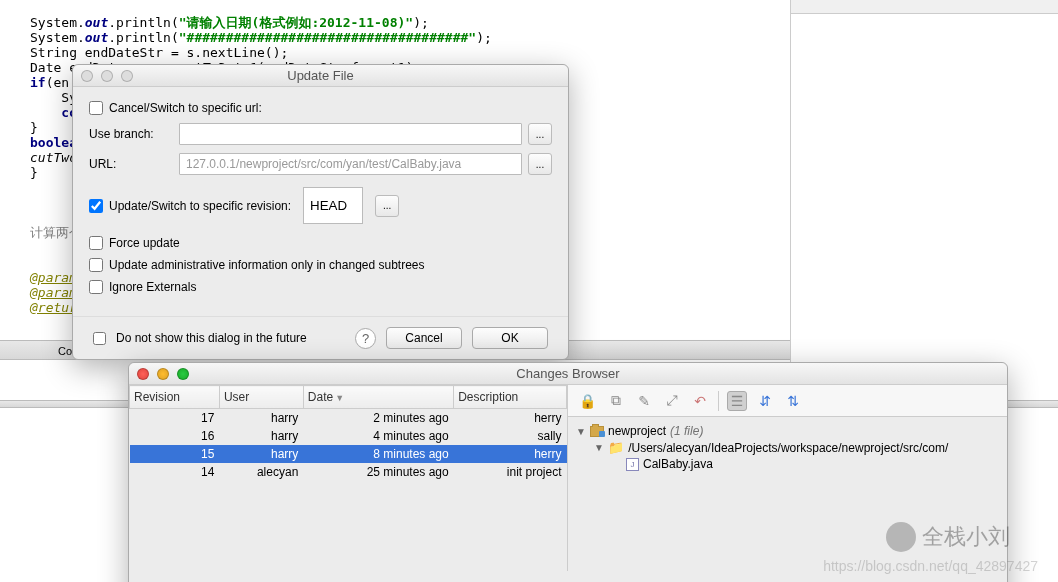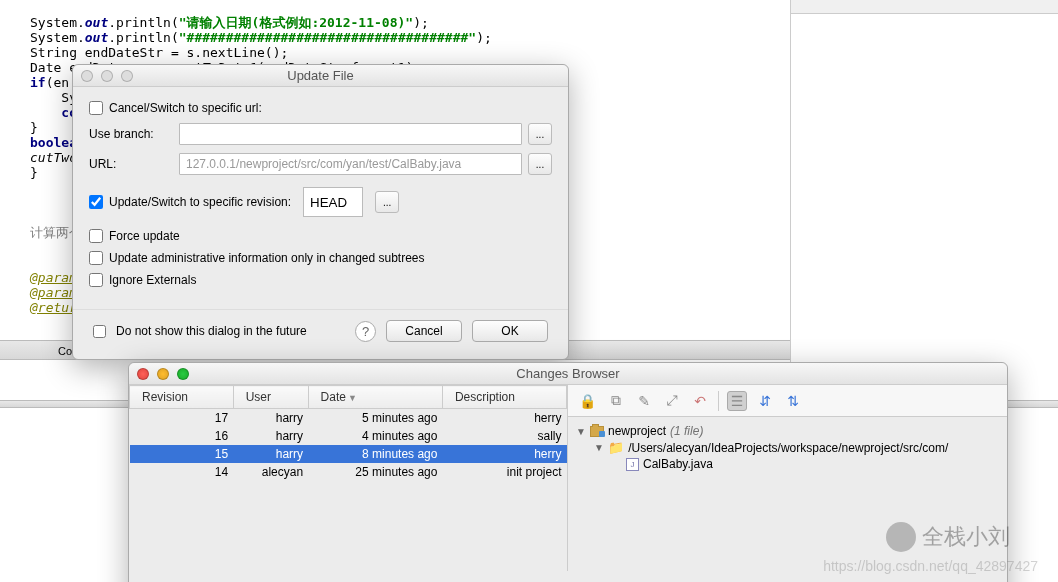--- a/index.html
+++ b/index.html
@@ -34,32 +34,32 @@
     
     .update-dialog { top: 64px; left: 72px; width: 497px; height: 296px; }
     .update-body { padding: 14px 16px; }
     .form-row { display: flex; align-items: center; margin-bottom: 8px; }
     .form-row .lbl { width: 90px; }
     .form-row input[type="text"] { flex: 1; height: 22px; border: 1px solid #bbb; padding: 0 6px; font-size: 12px; background: #fff; border-radius: 1px; }
     .form-row input[readonly] { color: #999; }
     .dots-btn { width: 24px; height: 22px; margin-left: 6px; border: 1px solid #bbb; border-radius: 3px; background: linear-gradient(#fdfdfd,#e8e8e8); font-size: 10px; cursor: pointer; }
     .chk-row { display: flex; align-items: center; margin-bottom: 8px; gap: 6px; }
     .chk-row input[type="checkbox"] { width: 14px; height: 14px; }
-    .rev-input { width: 60px; height: 30px; border: 1px solid #bbb; padding: 0 6px; margin-left: 6px; background: #fff; }
+    .rev-input { width: 60px; height: 37px; border: 1px solid #bbb; padding: 0 6px; margin-left: 6px; background: #fff; }
     .dialog-buttons { display: flex; align-items: center; padding: 10px 20px; gap: 10px; border-top: 1px solid #ddd; }
     .dialog-buttons .help-btn { width: 21px; height: 21px; border-radius: 50%; border: 1px solid #aaa; background: #fff; font-size: 13px; color: #666; cursor: pointer; }
     .dialog-buttons .spacer { flex: 1; }
     .dialog-buttons button.btn { min-width: 76px; height: 22px; border-radius: 4px; border: 1px solid #aaa; background: linear-gradient(#fdfdfd,#e8e8e8); font-size: 12px; cursor: pointer; }
     
     
     .changes-dialog { top: 362px; left: 128px; width: 880px; height: 244px; }
     .changes-body { display: flex; height: 186px; }
     .changes-left { width: 439px; border-right: 1px solid #ccc; display: flex; flex-direction: column; }
     .changes-left table { width: 100%; border-collapse: collapse; font-size: 12px; }
-    .changes-left th { background: linear-gradient(#fafafa, #ececec); border: 1px solid #ccc; text-align: left; padding: 4px 12px; font-weight: normal; color: #333; }
+    .changes-left th { background: linear-gradient(#fafafa, #ececec); border: 1px solid #ccc; text-align: left; padding: 4px 4px; font-weight: normal; color: #333; }
     .changes-left td { padding: 2px 5px; border-bottom: 0; text-align: right; }
     .changes-left tr.sel td { background: #3874d8; color: #fff; }
     .sort-arrow { font-size: 9px; color: #888; margin-left: 2px; }
     .changes-right { flex: 1; display: flex; flex-direction: column; }
     .toolbar { height: 32px; display: flex; align-items: center; gap: 8px; padding: 0 10px; border-bottom: 1px solid #ccc; background: #f7f7f7; }
     .toolbar .tbtn { width: 20px; height: 20px; display: flex; align-items: center; justify-content: center; color: #888; font-size: 14px; border-radius: 3px; cursor: pointer; }
     .toolbar .tbtn.active { background: #d0d0d0; border: 1px solid #aaa; }
     .toolbar .tbtn.blue { color: #3874d8; }
     .toolbar .sep { width: 1px; height: 20px; background: #ccc; }
     .tree { padding: 6px 8px; font-size: 12px; }
@@ -178,21 +178,21 @@
             <th><span>Revision</span></th>
             <th><span>User</span></th>
             <th><span>Date</span><span class="sort-arrow">▼</span></th>
             <th><span>Description</span></th>
           </tr>
         </thead>
         <tbody>
           <tr>
             <td>17</td>
               <td>harry</td>
-              <td>5 minutes ago</td>
+              <td>2 minutes ago</td>
               <td>herry</td>
           </tr>
           <tr>
             <td>16</td>
               <td>harry</td>
               <td>4 minutes ago</td>
               <td>sally</td>
           </tr>
           <tr class="sel">
             <td>15</td>

